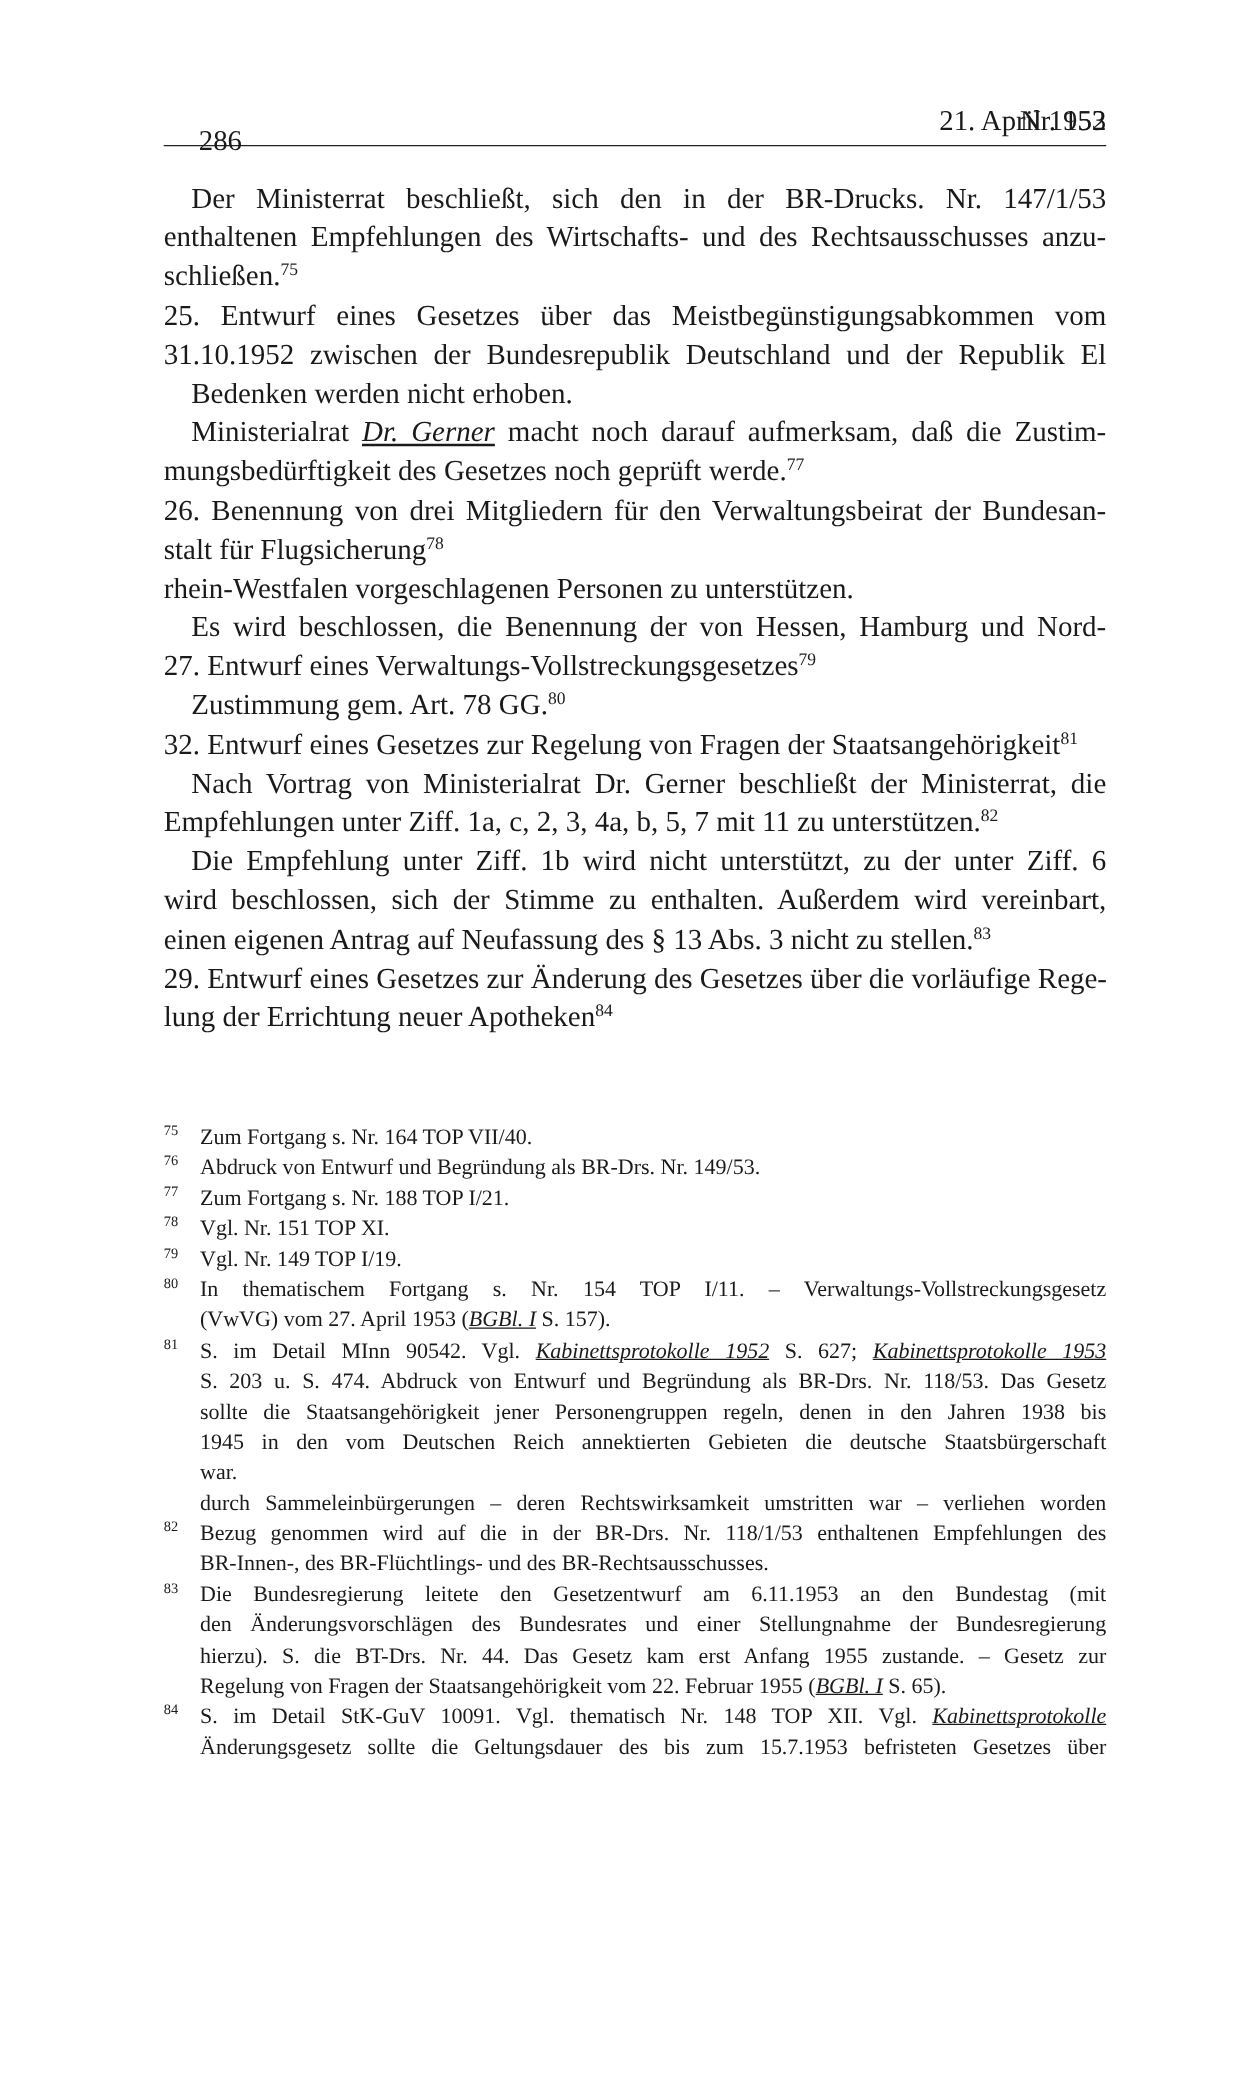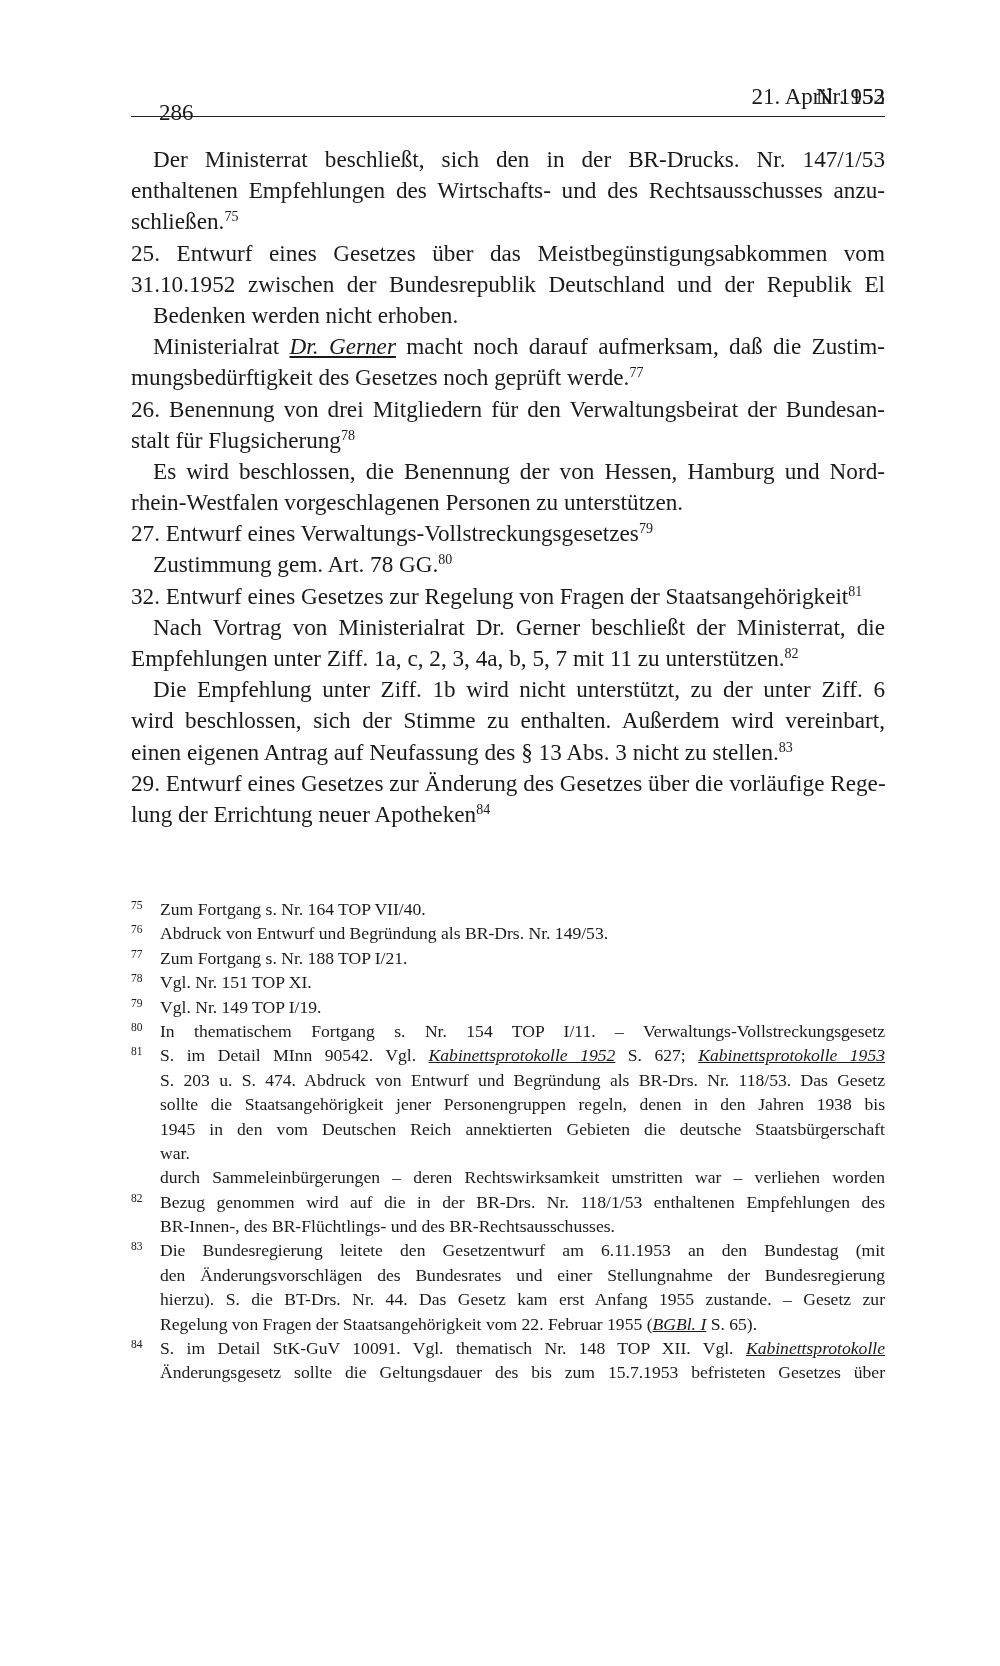--- a/index.html
+++ b/index.html
@@ -37,22 +37,22 @@
       <div class="ln j ind"><span>Der Ministerrat beschließt, sich den in der BR-Drucks. Nr. 147/1/53</span></div>
       <div class="ln j"><span>enthaltenen Empfehlungen des Wirtschafts- und des Rechtsausschusses anzu-</span></div>
       <div class="ln"><span>schließen.</span><sup>75</sup></div>
       <div class="ln j"><span>25. Entwurf eines Gesetzes über das Meistbegünstigungsabkommen vom</span></div>
       <div class="ln j"><span>31.10.1952 zwischen der Bundesrepublik Deutschland und der Republik El</span></div>
       <div class="ln ind"><span>Bedenken werden nicht erhoben.</span></div>
       <div class="ln j ind"><span>Ministerialrat </span><i>Dr. Gerner</i><span> macht noch darauf aufmerksam, daß die Zustim-</span></div>
       <div class="ln"><span>mungsbedürftigkeit des Gesetzes noch geprüft werde.</span><sup>77</sup></div>
       <div class="ln j"><span>26. Benennung von drei Mitgliedern für den Verwaltungsbeirat der Bundesan-</span></div>
       <div class="ln"><span>stalt für Flugsicherung</span><sup>78</sup></div>
+      <div class="ln"><span>rhein-Westfalen vorgeschlagenen Personen zu unterstützen.</span></div>
       <div class="ln j ind"><span>Es wird beschlossen, die Benennung der von Hessen, Hamburg und Nord-</span></div>
-      <div class="ln"><span>rhein-Westfalen vorgeschlagenen Personen zu unterstützen.</span></div>
       <div class="ln"><span>27. Entwurf eines Verwaltungs-Vollstreckungsgesetzes</span><sup>79</sup></div>
       <div class="ln ind"><span>Zustimmung gem. Art. 78 GG.</span><sup>80</sup></div>
       <div class="ln"><span>32. Entwurf eines Gesetzes zur Regelung von Fragen der Staatsangehörigkeit</span><sup>81</sup></div>
       <div class="ln j ind"><span>Nach Vortrag von Ministerialrat Dr. Gerner beschließt der Ministerrat, die</span></div>
       <div class="ln"><span>Empfehlungen unter Ziff. 1a, c, 2, 3, 4a, b, 5, 7 mit 11 zu unterstützen.</span><sup>82</sup></div>
       <div class="ln j ind"><span>Die Empfehlung unter Ziff. 1b wird nicht unterstützt, zu der unter Ziff. 6</span></div>
       <div class="ln j"><span>wird beschlossen, sich der Stimme zu enthalten. Außerdem wird vereinbart,</span></div>
       <div class="ln"><span>einen eigenen Antrag auf Neufassung des § 13 Abs. 3 nicht zu stellen.</span><sup>83</sup></div>
       <div class="ln j"><span>29. Entwurf eines Gesetzes zur Änderung des Gesetzes über die vorläufige Rege-</span></div>
       <div class="ln"><span>lung der Errichtung neuer Apotheken</span><sup>84</sup></div>
@@ -86,20 +86,23 @@
       <div>
         <div class="fl">
           <span class="num">79</span>
           <span class="txt"><span>Vgl. Nr. 149 TOP I/19.</span></span>
         </div>
       </div>
       <div>
         <div class="fl j">
           <span class="num">80</span>
           <span class="txt"><span>In thematischem Fortgang s. Nr. 154 TOP I/11. – Verwaltungs-Vollstreckungsgesetz</span></span>
+        </div>
+        <div class="fl">
+          <span class="txt"><span>(VwVG) vom 27. April 1953 (</span><i>BGBl. I</i><span> S. 157).</span></span>
         </div>
       </div>
       <div>
         <div class="fl j">
           <span class="num">81</span>
           <span class="txt"><span>S. im Detail MInn 90542. Vgl. </span><i>Kabinettsprotokolle 1952</i><span> S. 627; </span><i>Kabinettsprotokolle 1953</i></span>
         </div>
         <div class="fl j">
           <span class="txt"><span>S. 203 u. S. 474. Abdruck von Entwurf und Begründung als BR-Drs. Nr. 118/53. Das Gesetz</span></span>
         </div>

